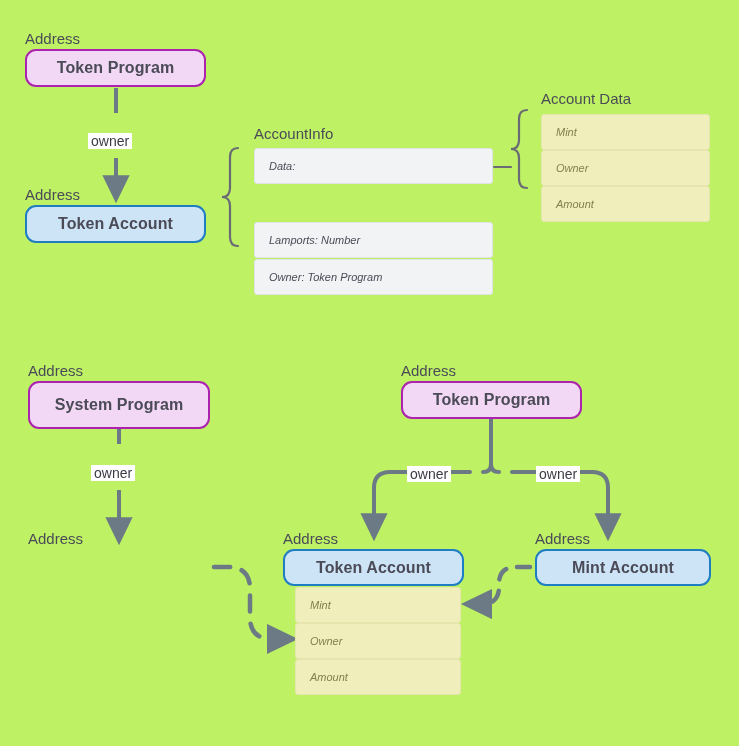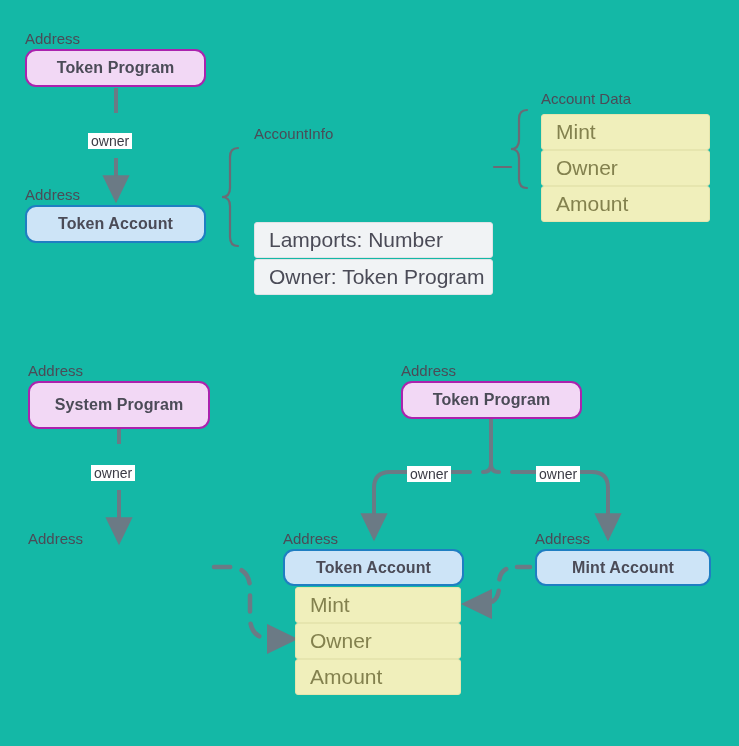--- a/index.html
+++ b/index.html
@@ -7,21 +7,21 @@
     padding: 0;
     background: #ffffff;
   }
   body {
     font-family: "Liberation Sans", sans-serif;
   }
   #canvas {
     position: relative;
     width: 739px;
     height: 746px;
-    background: #14b8a6;
+    background: #bef264;
     overflow: hidden;
   }
   .svg-layer {
     position: absolute;
     left: 0;
     top: 0;
     width: 739px;
     height: 746px;
     pointer-events: none;
   }
@@ -64,23 +64,24 @@
     color: #3b3b45;
     background: #ffffff;
     padding: 0 3px;
     white-space: nowrap;
   }
   .field {
     position: absolute;
     box-sizing: border-box;
     display: flex;
     align-items: center;
-    font-size: 21px;
+    font-size: 11px;
     white-space: nowrap;
     border-radius: 3px;
+    font-style: italic;
   }
   .field.info {
     background: #f1f3f5;
     border: 1px solid #e0e3e6;
     color: #4b4b57;
     padding-left: 14px;
   }
   .field.data {
     background: #f0efbb;
     border: 1px solid #e6e5ae;
@@ -131,20 +132,21 @@
   <div class="node program" style="left:25px; top:49px; width:181px; height:38px;">Token Program</div>
 
   <div class="edge-label" style="left:88px; top:133px;">owner</div>
 
   <div class="caption" style="left:25px; top:186px;">Address</div>
 
   <div class="node account" style="left:25px; top:205px; width:181px; height:38px;">Token Account</div>
 
   <div class="caption" style="left:254px; top:125px;">AccountInfo</div>
 
+  <div class="field info" style="left:254px; top:148px; width:239px; height:36px;">Data:</div>
   <div class="field info" style="left:254px; top:222px; width:239px; height:36px;">Lamports: Number</div>
   <div class="field info" style="left:254px; top:259px; width:239px; height:36px;">Owner: Token Program</div>
 
   <div class="caption" style="left:541px; top:90px;">Account Data</div>
 
   <div class="field data" style="left:541px; top:114px; width:169px; height:36px;">Mint</div>
   <div class="field data" style="left:541px; top:150px; width:169px; height:36px;">Owner</div>
   <div class="field data" style="left:541px; top:186px; width:169px; height:36px;">Amount</div>
 
   <div class="caption" style="left:28px; top:362px;">Address</div>

